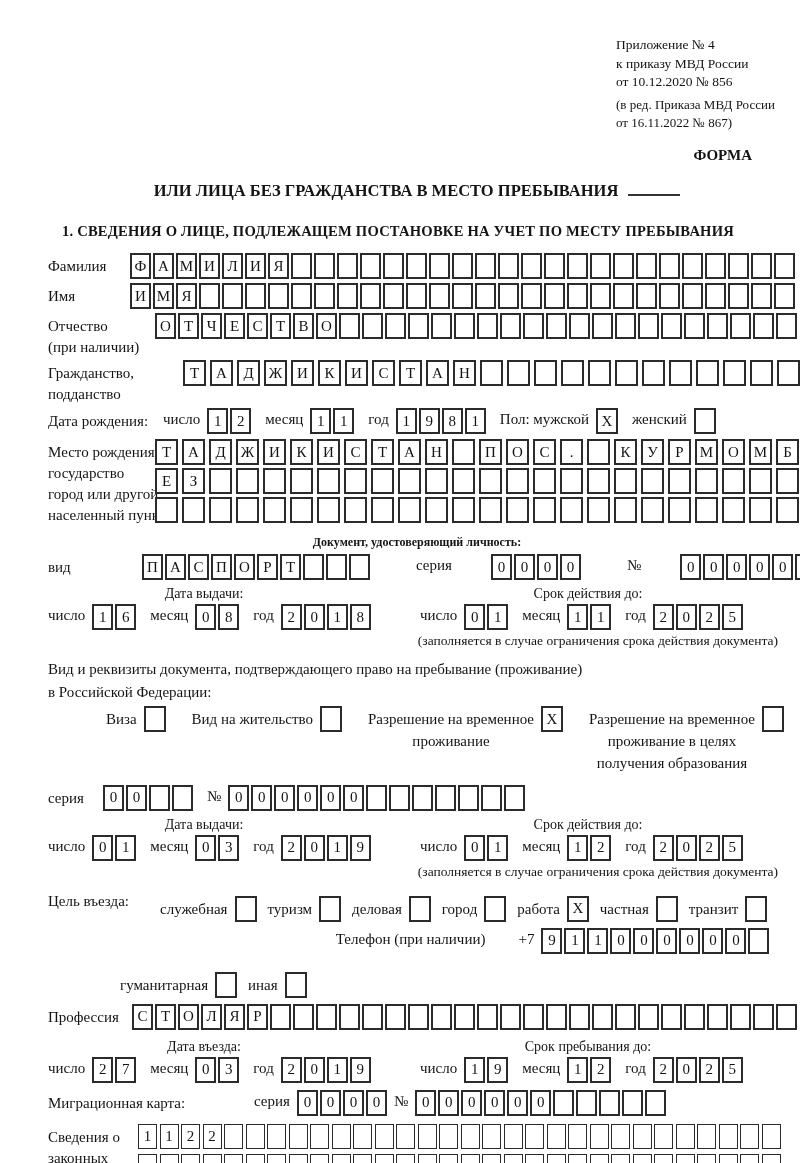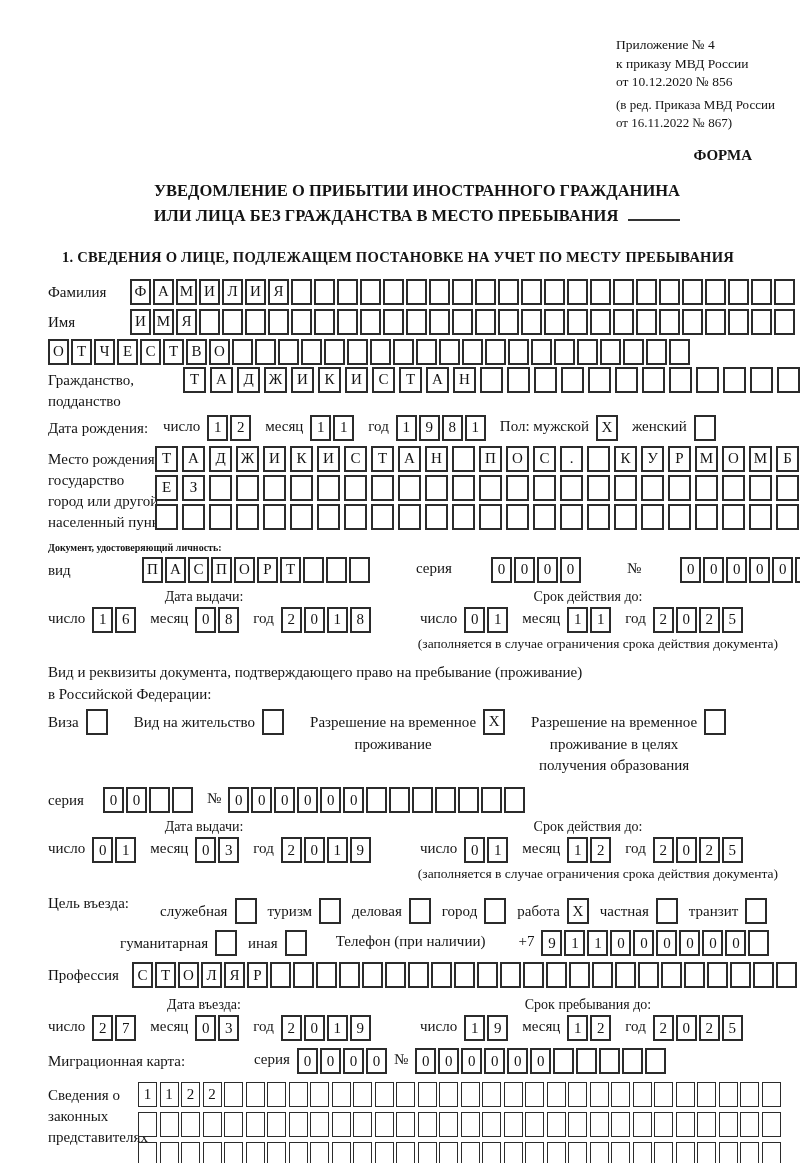--- a/index.html
+++ b/index.html
@@ -47,41 +47,40 @@
   .dhead.r { text-align:center; padding-right:30px; }
   .note-r { text-align:right; font-size:13.5px; padding-right:8px; margin-top:3px; }
 
   
   .opt { display:inline-flex; align-items:flex-start; }
   .optlbl { font-size:15px; margin-right:7px; padding-top:3px; display:flex; flex-direction:column; align-items:center; }
   .optlbl div { white-space:nowrap; line-height:1.45; }
   .res-opts .opt { margin-right:24px; }
   .res-opts .opt:last-child { margin-right:0; }
   .purpose .opt { margin-right:9px; }
-  .centered-bold { font-weight:bold; font-size:10px; margin-top:9px; }
+  .centered-bold { text-align:center; font-weight:bold; font-size:12px; margin-top:9px; }
   .intro { font-size:15px; margin-top:9px; line-height:1.5; }
 </style>
 </head>
 <body>
 
 <div class="page">
 
   <div class="hdr-block">
     <div>Приложение № 4</div>
     <div>к приказу МВД России</div>
     <div>от 10.12.2020 № 856</div>
     <div class="rev">
       <div>(в ред. Приказа МВД России</div>
       <div>от 16.11.2022 № 867)</div>
     </div>
   </div>
   <div class="forma">ФОРМА</div>
 
   <div class="title">
-    <div>УВЕДОМЛЕНИЕ О ПРИБЫТИИ ИНОСТРАННОГО ГРАЖДАНИНА</div>
     <div><span>ИЛИ ЛИЦА БЕЗ ГРАЖДАНСТВА В МЕСТО ПРЕБЫВАНИЯ</span><span class="uline"></span></div>
   </div>
 
   <div class="sec-head">1. СВЕДЕНИЯ О ЛИЦЕ, ПОДЛЕЖАЩЕМ ПОСТАНОВКЕ НА УЧЕТ ПО МЕСТУ ПРЕБЫВАНИЯ</div>
 
   <div class="row" style="margin-top:13px;">
     <div class="lbl" style="width:82px;">Фамилия</div>
     <div class="cellrow">
         <span class="cell">Ф</span>
         <span class="cell">А</span>
@@ -144,20 +143,24 @@
         <span class="cell"></span>
         <span class="cell"></span>
         <span class="cell"></span>
         <span class="cell"></span>
         <span class="cell"></span>
         <span class="cell"></span>
       </div>
   </div>
 
   <div class="row" style="margin-top:4px;">
+    <div class="lbl" style="width:107px;">
+      <div>Отчество</div>
+      <div>(при наличии)</div>
+    </div>
     <div class="cellrow">
         <span class="cell">О</span>
         <span class="cell">Т</span>
         <span class="cell">Ч</span>
         <span class="cell">Е</span>
         <span class="cell">С</span>
         <span class="cell">Т</span>
         <span class="cell">В</span>
         <span class="cell">О</span>
         <span class="cell"></span>
@@ -402,21 +405,21 @@
         </div>
       </div>
   </div>
   <div class="note-r">(заполняется в случае ограничения срока действия документа)</div>
 
   <div class="intro">
     <div>Вид и реквизиты документа, подтверждающего право на пребывание (проживание)</div>
     <div>в Российской Федерации:</div>
   </div>
 
-  <div class="row res-opts" style="margin-top:3px;">
+  <div class="row res-opts" style="margin-top:3px;justify-content:flex-end;">
       <span class="opt">
         <span class="optlbl">
           <div>Виза</div>
         </span>
         <span class="cell cbox"></span>
       </span>
       <span class="opt">
         <span class="optlbl">
           <div>Вид на жительство</div>
         </span>
@@ -544,21 +547,21 @@
         </span>
         <span class="opt">
           <span class="optlbl">
             <div>транзит</div>
           </span>
           <span class="cell cbox"></span>
         </span>
       </div>
   </div>
   <div class="row purpose" style="margin-top:6px; padding-left:72px;">
-    <div style="display:flex;">
+    <div style="display:flex;margin-top:44px;">
         <span class="opt">
           <span class="optlbl">
             <div>гуманитарная</div>
           </span>
           <span class="cell cbox"></span>
         </span>
         <span class="opt">
           <span class="optlbl">
             <div>иная</div>
           </span>

